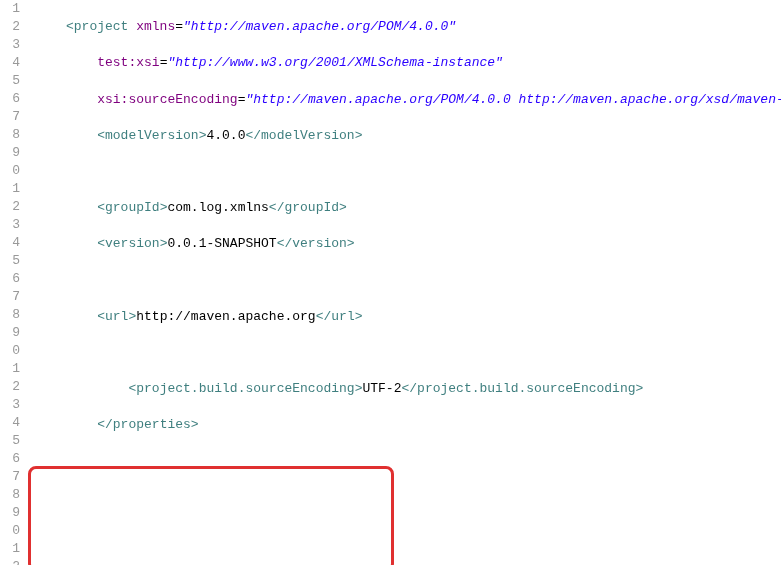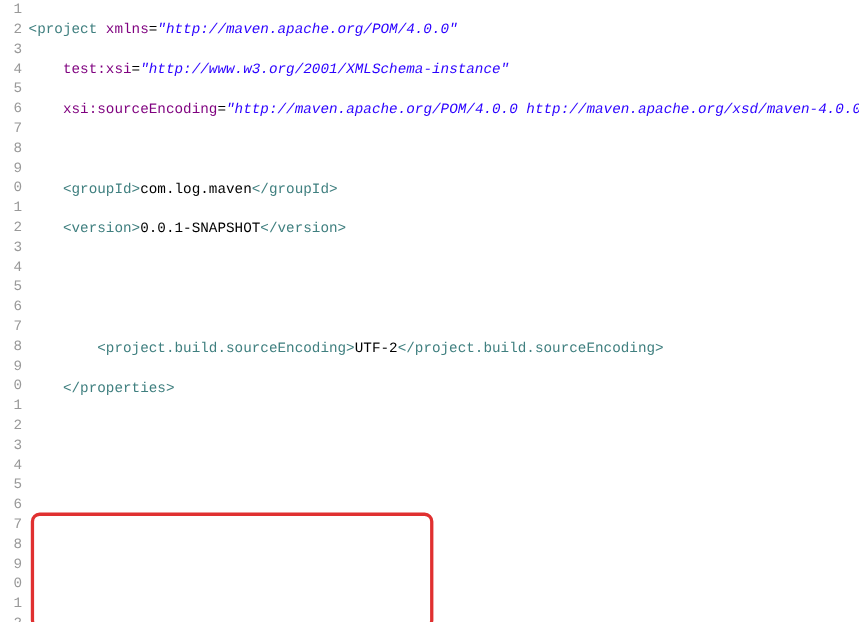--- a/index.html
+++ b/index.html
@@ -26,20 +26,21 @@
     height: 18px;
   }
   .code {
     flex: 1;
     white-space: pre;
     overflow: hidden;
   }
   .line {
     height: 18px;
     display: block;
+    margin-left: 40px;
   }
   .tag { color: #3f7f7f; }
   .attr { color: #7f007f; }
   .str { color: #2a00ff; font-style: italic; }
   .txt { color: #000; }
 
   .redbox {
     position: absolute;
     border: 3px solid #e03030;
     border-radius: 8px;
@@ -83,24 +84,26 @@
     <div>0</div>
     <div>1</div>
     <div>2</div>
 
   </div>
 
   <div class="code">
 <span class="line"><span class="tag">&lt;project </span><span class="attr">xmlns</span><span class="txt">=</span><span class="str">"http://maven.apache.org/POM/4.0.0"</span></span>
 <span class="line">    <span class="attr">test:xsi</span><span class="txt">=</span><span class="str">"http://www.w3.org/2001/XMLSchema-instance"</span></span>
 <span class="line">    <span class="attr">xsi:sourceEncoding</span><span class="txt">=</span><span class="str">"http://maven.apache.org/POM/4.0.0 http://maven.apache.org/xsd/maven-4.0.0.xsd"</span></span>
+<span class="line">    <span class="tag">&lt;modelVersion&gt;</span><span class="txt">4.0.0</span><span class="tag">&lt;/modelVersion&gt;</span></span>
 <span class="line"> </span>
-<span class="line">    <span class="tag">&lt;groupId&gt;</span><span class="txt">com.log.maven</span><span class="tag">&lt;/groupId&gt;</span></span>
+<span class="line">    <span class="tag">&lt;groupId&gt;</span><span class="txt">com.log.xmlns</span><span class="tag">&lt;/groupId&gt;</span></span>
 <span class="line">    <span class="tag">&lt;version&gt;</span><span class="txt">0.0.1-SNAPSHOT</span><span class="tag">&lt;/version&gt;</span></span>
 <span class="line"> </span>
+<span class="line">    <span class="tag">&lt;url&gt;</span><span class="txt">http://maven.apache.org</span><span class="tag">&lt;/url&gt;</span></span>
 <span class="line"> </span>
 <span class="line">        <span class="tag">&lt;project.build.sourceEncoding&gt;</span><span class="txt">UTF-2</span><span class="tag">&lt;/project.build.sourceEncoding&gt;</span></span>
 <span class="line">    <span class="tag">&lt;/properties&gt;</span></span>
 
 
 
 
 
 
 

